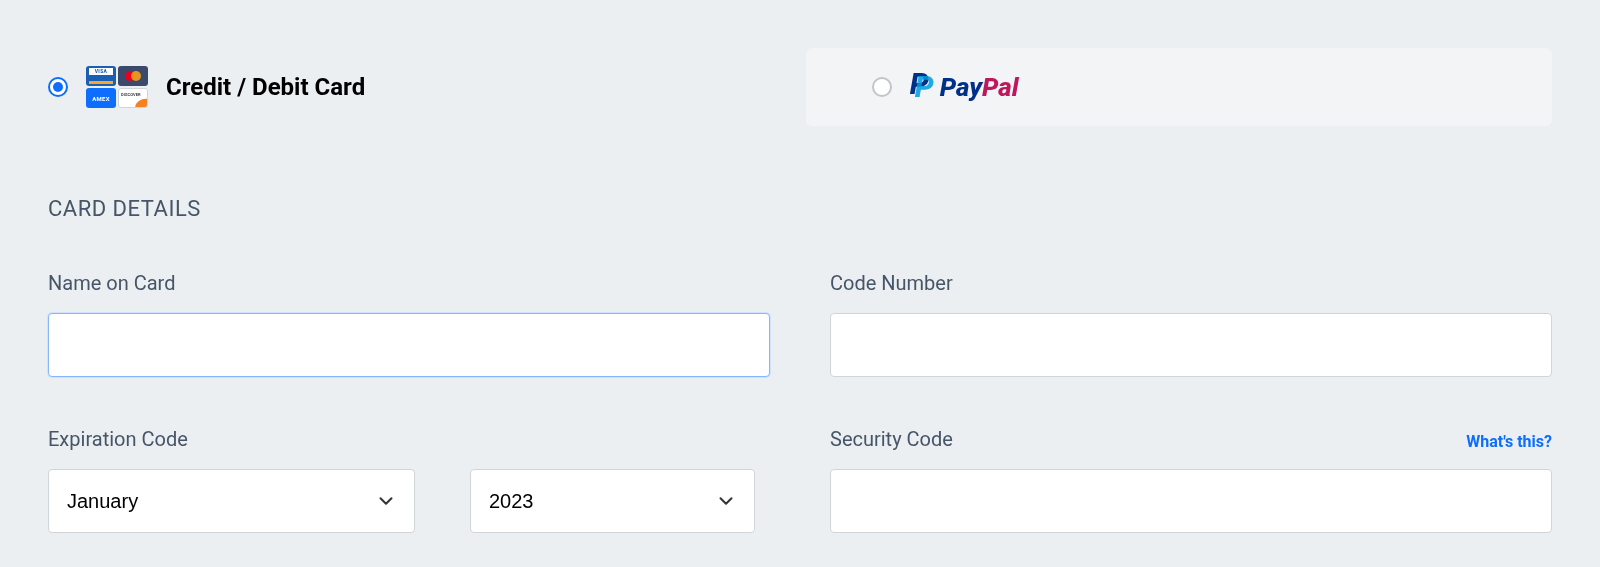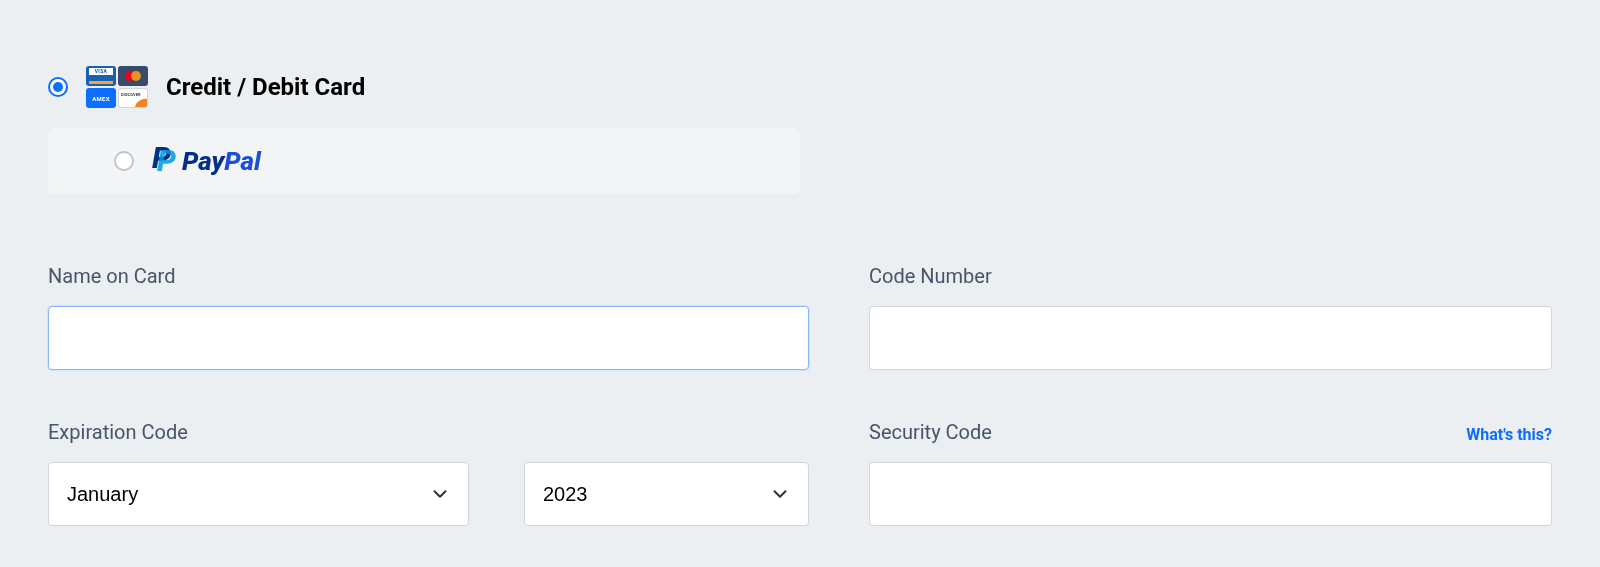--- a/index.html
+++ b/index.html
@@ -12,23 +12,22 @@
       background: #eceff1;
       width: 1600px;
       height: 567px;
       padding: 0;
     }
     .container {
       padding: 48px 48px 0 48px;
     }
     .payment-methods {
       display: flex;
-      gap: 2px;
+      gap: 12px;
       margin-bottom: 70px;
-      flex-direction: column;
     }
     .payment-option {
       display: flex;
       align-items: center;
       gap: 18px;
       padding: 18px 0;
       width: 50%;
     }
     .payment-option.paypal {
       background: #f2f4f5;
@@ -192,21 +191,21 @@
       color: #009cde;
       font-size: 30px;
       left: 5px;
       top: -3px;
       opacity: 0.85;
     }
     .paypal-pay {
       color: #003087;
     }
     .paypal-pal {
-      color: #1d4ed8;
+      color: #be185d;
       margin-top: 25px;
     }
     .section-title {
       font-size: 22px;
       font-weight: 400;
       color: #475569;
       letter-spacing: 0.5px;
       margin-bottom: 50px;
     }
     .form-grid {
@@ -251,21 +250,21 @@
       outline: none;
       box-shadow: 0 0 0 1px #cfe2ff;
     }
     .select-row {
       display: flex;
       gap: 55px;
     }
     .select-wrap {
       position: relative;
       flex: 0 0 auto;
-      width: 421px;
+      width: 367px;
     }
     .select-wrap.year {
       width: 285px;
     }
     .select {
       height: 64px;
       border: 1px solid #d0d5da;
       border-radius: 4px;
       background: #fff;
       font-size: 20px;
@@ -315,20 +314,21 @@
         <span class="paypal-p-wrap">
           <span class="paypal-p1">P</span>
           <span class="paypal-p2">P</span>
         </span>
         <span><span class="paypal-pay">Pay</span><span class="paypal-pal">Pal</span></span>
       </div>
     </div>
 
   </div>
 
+  <h2 class="section-title">CARD DETAILS</h2>
 
   <div class="form-grid">
 
     <div class="field">
       <label class="field-label">Name on Card</label>
       <input type="text" class="text-input focused" value="" style="">
     </div>
 
     <div class="field">
       <label class="field-label">Code Number</label>

